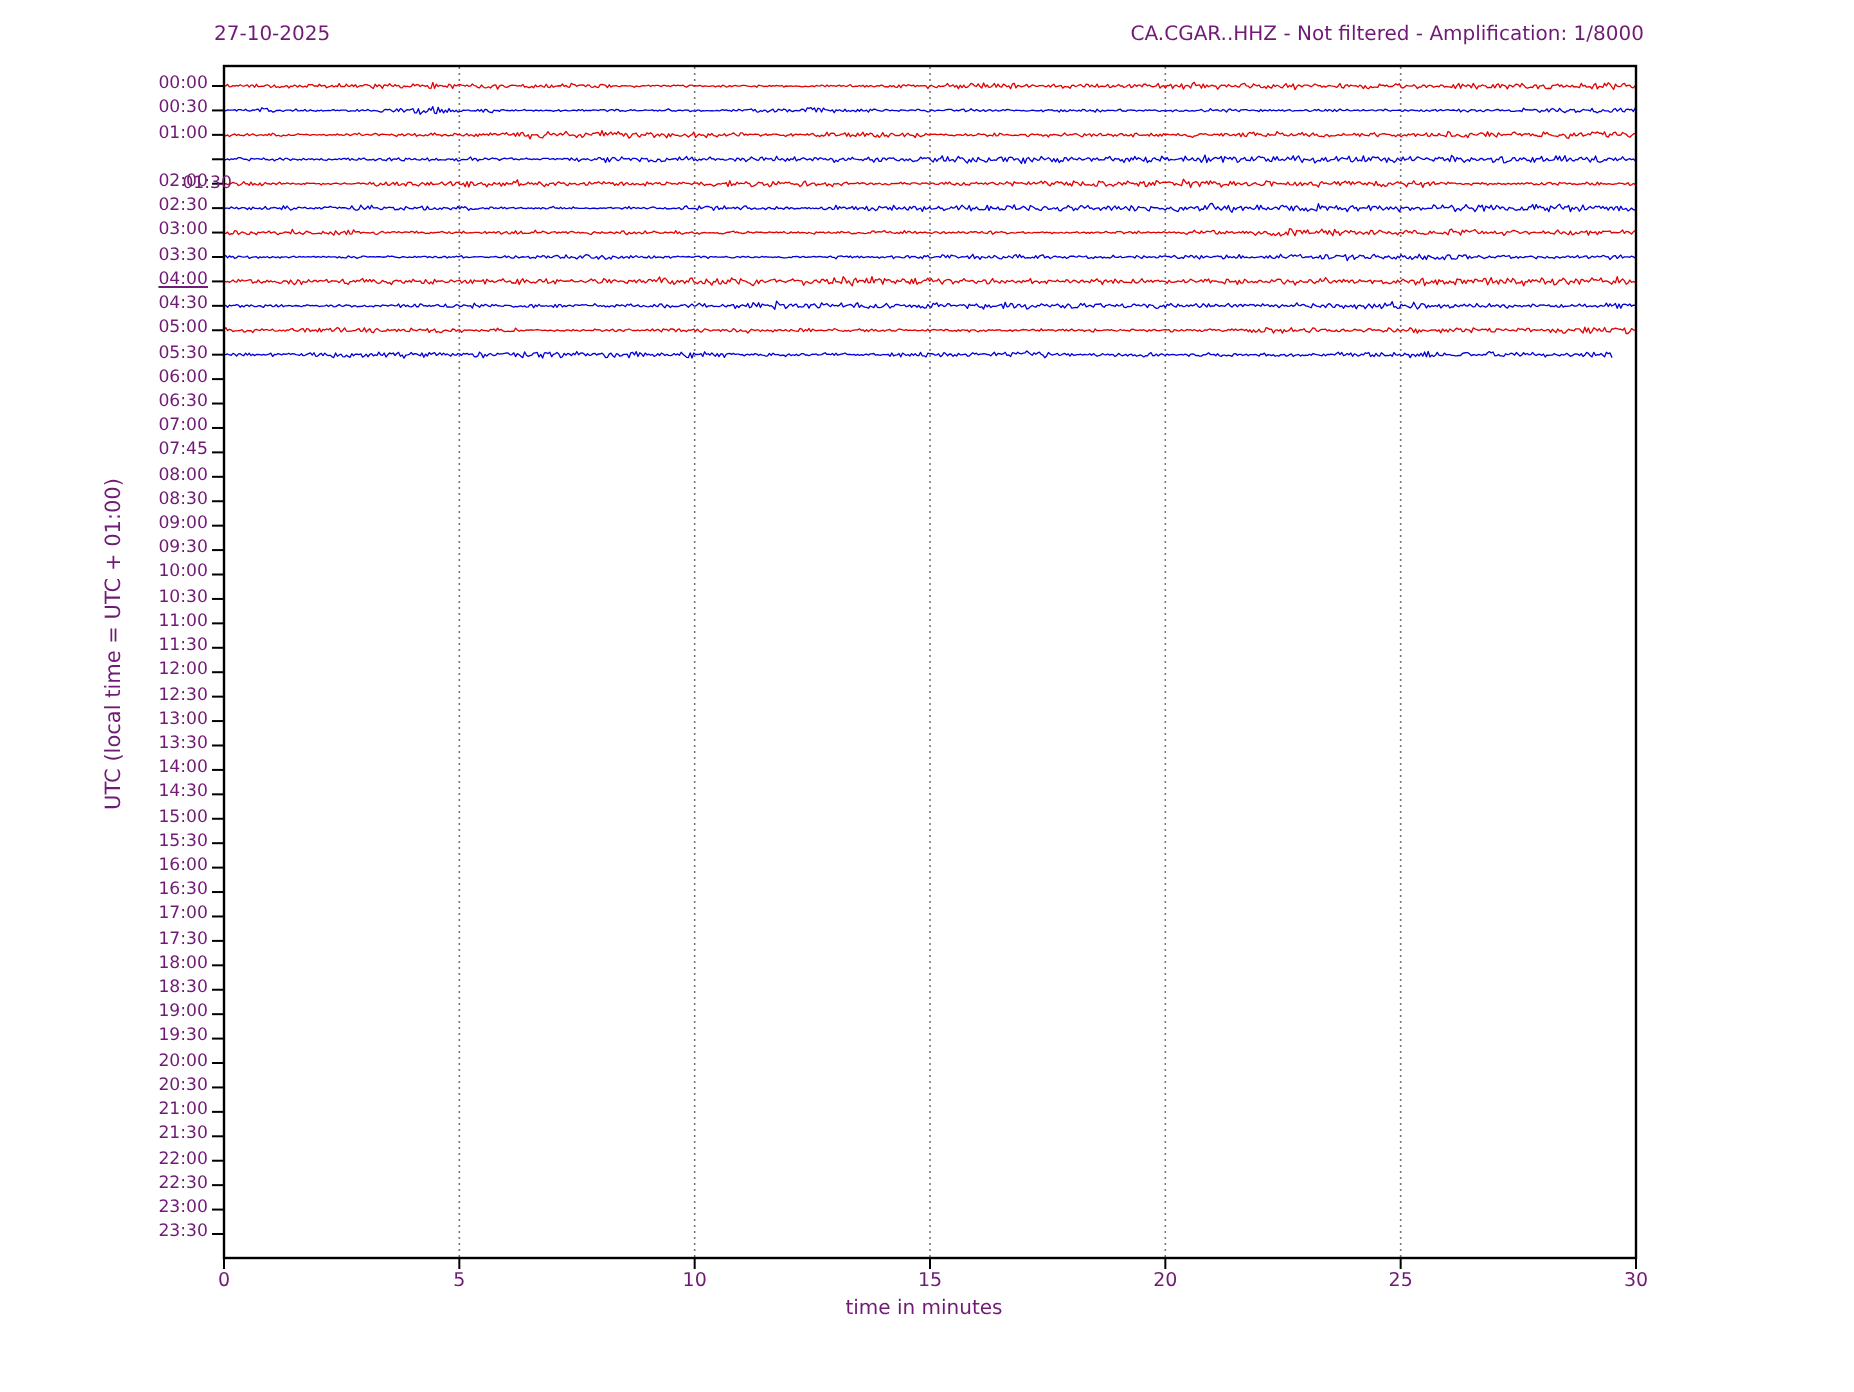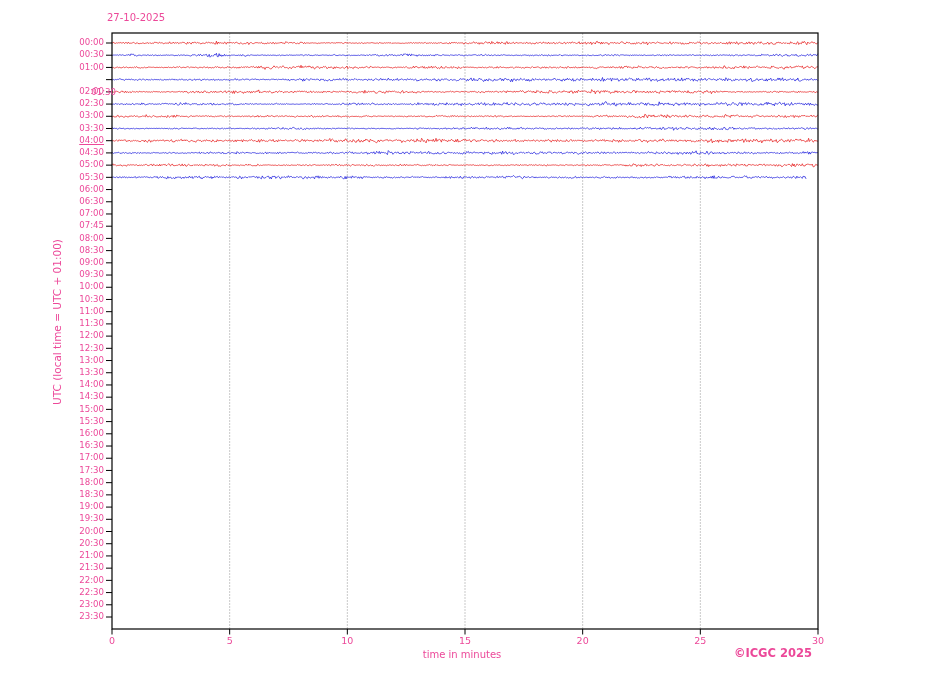--- a/index.html
+++ b/index.html
@@ -1,21 +1,21 @@
 <!DOCTYPE html>
 <html><head>
 <meta charset="utf-8">
 <style>
   html,body{margin:0;padding:0;background:#ffffff;}
   .fig{
     position:relative;
     width:927px;height:696px;
     background:#ffffff;
     font-family:"DejaVu Sans", sans-serif;
-    color:#ec4899;
+    color:#701a75;
     overflow:hidden;
   }
   .title-date{
     position:absolute; left:107px; top:12px;
     font-size:10px; line-height:11px; white-space:nowrap;
   }
   .title-main{
     position:absolute; left:440px; top:12px; width:382px;
     text-align:right; font-size:10px; line-height:11px; white-space:nowrap;
   }
@@ -40,20 +40,21 @@
   .xtick-label{
     position:absolute; width:40px; text-align:center;
     font-size:9.5px; line-height:10px; white-space:nowrap;
   }
 </style>
 </head>
 <body>
 
 <div class="fig">
   <div class="title-date">27-10-2025</div>
+  <div class="title-main">CA.CGAR..HHZ - Not filtered - Amplification: 1/8000</div>
   <div class="ylabel">UTC (local time = UTC + 01:00)</div>
   <svg id="plot" width="927" height="696">
       <line x1="229.66666666666669" y1="33.5" x2="229.66666666666669" y2="628.5" stroke="#777777" stroke-width="0.8" stroke-dasharray="1,2"></line>
       <line x1="347.33333333333337" y1="33.5" x2="347.33333333333337" y2="628.5" stroke="#777777" stroke-width="0.8" stroke-dasharray="1,2"></line>
       <line x1="465" y1="33.5" x2="465" y2="628.5" stroke="#777777" stroke-width="0.8" stroke-dasharray="1,2"></line>
       <line x1="582.6666666666667" y1="33.5" x2="582.6666666666667" y2="628.5" stroke="#777777" stroke-width="0.8" stroke-dasharray="1,2"></line>
       <line x1="700.3333333333334" y1="33.5" x2="700.3333333333334" y2="628.5" stroke="#777777" stroke-width="0.8" stroke-dasharray="1,2"></line>
       <polyline points="112.0,42.80 112.9,42.97 113.8,42.16 114.7,43.47 115.6,43.34 116.5,42.81 117.4,43.10 118.3,42.70 119.2,43.05 120.1,42.39 121.0,42.90 121.9,43.07 122.8,42.78 123.7,42.46 124.6,43.58 125.5,42.54 126.4,42.53 127.3,43.62 128.2,42.14 129.1,43.28 130.0,43.26 130.9,43.11 131.8,43.19 132.7,42.72 133.6,42.38 134.5,42.79 135.4,43.76 136.3,43.26 137.2,42.51 138.1,43.72 139.0,43.37 139.9,43.81 140.8,43.26 141.7,43.47 142.6,43.00 143.5,42.84 144.4,43.97 145.3,43.06 146.2,43.22 147.1,42.61 148.0,42.83 148.9,43.57 149.8,42.63 150.7,43.21 151.6,43.51 152.5,43.10 153.4,43.54 154.3,42.20 155.2,42.45 156.1,42.23 157.0,43.00 157.9,42.89 158.8,43.24 159.7,42.14 160.6,43.02 161.5,42.81 162.4,42.69 163.3,43.87 164.2,43.42 165.1,43.22 166.0,42.68 166.9,43.47 167.8,42.98 168.7,43.35 169.6,41.81 170.5,43.36 171.4,43.24 172.3,43.33 173.2,42.07 174.1,43.23 175.0,43.13 175.9,42.42 176.8,43.24 177.7,42.35 178.6,43.65 179.5,43.09 180.4,42.86 181.3,42.99 182.2,42.36 183.1,42.31 184.0,42.58 184.9,42.82 185.8,43.74 186.7,44.18 187.6,42.12 188.5,43.37 189.4,42.47 190.3,42.96 191.2,44.12 192.1,42.44 193.0,42.62 193.9,42.88 194.8,41.84 195.7,42.79 196.6,43.23 197.5,42.32 198.4,43.01 199.3,42.65 200.2,43.76 201.1,43.96 202.0,42.93 202.9,43.30 203.8,43.12 204.7,43.49 205.6,43.18 206.5,42.01 207.4,42.88 208.3,42.30 209.2,42.40 210.1,43.25 211.0,42.59 211.9,42.78 212.8,43.22 213.7,42.75 214.6,44.08 215.5,44.16 216.4,41.16 217.3,44.18 218.2,42.03 219.1,43.27 220.0,42.65 220.9,42.78 221.8,43.22 222.7,43.05 223.6,43.63 224.5,42.03 225.4,42.59 226.3,44.19 227.2,42.33 228.1,42.97 229.0,42.43 229.9,42.20 230.8,42.57 231.7,42.73 232.6,43.01 233.5,42.53 234.4,43.22 235.3,42.98 236.2,41.95 237.1,42.82 238.0,42.96 238.9,43.77 239.8,43.87 240.7,42.53 241.6,43.35 242.5,43.97 243.4,43.80 244.3,43.39 245.2,44.02 246.1,43.09 247.0,42.55 247.9,42.49 248.8,44.56 249.7,43.03 250.6,42.57 251.5,42.68 252.4,43.49 253.3,43.66 254.2,43.28 255.1,42.79 256.0,42.56 256.9,42.71 257.8,42.72 258.7,43.04 259.6,42.85 260.5,43.05 261.4,42.20 262.3,43.53 263.2,43.22 264.1,43.75 265.0,43.74 265.9,43.19 266.8,43.90 267.7,42.49 268.6,43.33 269.5,43.17 270.4,42.59 271.3,43.27 272.2,43.61 273.1,42.11 274.0,43.58 274.9,43.76 275.8,42.52 276.7,43.61 277.6,43.10 278.5,43.03 279.4,42.87 280.3,43.00 281.2,42.00 282.1,43.20 283.0,42.70 283.9,43.48 284.8,43.63 285.7,41.66 286.6,42.22 287.5,42.37 288.4,43.18 289.3,42.63 290.2,42.59 291.1,42.51 292.0,42.62 292.9,43.32 293.8,42.50 294.7,42.57 295.6,43.55 296.5,43.65 297.4,43.08 298.3,43.57 299.2,43.76 300.1,42.29 301.0,42.25 301.9,42.40 302.8,42.68 303.7,43.76 304.6,42.38 305.5,43.52 306.4,42.94 307.3,42.98 308.2,42.88 309.1,43.22 310.0,43.28 310.9,42.84 311.8,42.98 312.7,42.77 313.6,43.07 314.5,42.98 315.4,42.97 316.3,43.15 317.2,43.66 318.1,42.97 319.0,43.17 319.9,43.30 320.8,42.97 321.7,42.86 322.6,42.95 323.5,42.86 324.4,42.62 325.3,43.27 326.2,42.72 327.1,42.98 328.0,42.73 328.9,42.72 329.8,42.95 330.7,43.28 331.6,42.68 332.5,42.68 333.4,43.05 334.3,42.87 335.2,43.27 336.1,42.80 337.0,42.51 337.9,42.93 338.8,42.58 339.7,42.76 340.6,42.84 341.5,42.61 342.4,43.22 343.3,43.59 344.2,42.95 345.1,42.55 346.0,42.52 346.9,43.07 347.8,42.81 348.7,43.08 349.6,42.72 350.5,42.87 351.4,43.30 352.3,42.94 353.2,43.07 354.1,43.19 355.0,43.18 355.9,42.92 356.8,42.92 357.7,43.49 358.6,43.09 359.5,42.92 360.4,43.41 361.3,42.58 362.2,42.91 363.1,43.52 364.0,43.32 364.9,42.78 365.8,43.29 366.7,42.96 367.6,42.72 368.5,42.99 369.4,43.04 370.3,42.99 371.2,42.67 372.1,42.65 373.0,42.87 373.9,43.07 374.8,43.18 375.7,43.27 376.6,43.04 377.5,42.98 378.4,43.62 379.3,42.54 380.2,42.82 381.1,42.92 382.0,43.35 382.9,43.08 383.8,43.27 384.7,42.70 385.6,43.19 386.5,42.78 387.4,43.03 388.3,42.66 389.2,42.95 390.1,43.00 391.0,42.69 391.9,43.58 392.8,43.00 393.7,43.13 394.6,43.06 395.5,42.96 396.4,43.20 397.3,43.08 398.2,42.98 399.1,43.22 400.0,43.13 400.9,43.43 401.8,43.28 402.7,43.12 403.6,43.33 404.5,43.34 405.4,43.06 406.3,42.96 407.2,43.34 408.1,42.72 409.0,42.97 409.9,43.09 410.8,42.49 411.7,42.86 412.6,43.35 413.5,42.49 414.4,43.28 415.3,42.72 416.2,42.95 417.1,42.88 418.0,43.21 418.9,42.83 419.8,42.59 420.7,43.20 421.6,42.75 422.5,43.02 423.4,43.19 424.3,42.76 425.2,42.33 426.1,43.33 427.0,43.28 427.9,43.04 428.8,43.21 429.7,42.75 430.6,43.15 431.5,42.62 432.4,43.51 433.3,42.74 434.2,43.37 435.1,42.79 436.0,42.99 436.9,43.48 437.8,43.20 438.7,42.77 439.6,43.03 440.5,42.57 441.4,42.75 442.3,43.39 443.2,43.38 444.1,43.50 445.0,42.74 445.9,43.31 446.8,42.77 447.7,43.57 448.6,43.69 449.5,42.50 450.4,43.87 451.3,42.56 452.2,42.50 453.1,43.01 454.0,42.34 454.9,42.56 455.8,42.96 456.7,42.54 457.6,43.40 458.5,42.74 459.4,43.05 460.3,42.88 461.2,42.91 462.1,42.83 463.0,42.93 463.9,44.24 464.8,43.10 465.7,42.59 466.6,43.14 467.5,43.57 468.4,43.83 469.3,42.81 470.2,43.34 471.1,43.07 472.0,43.12 472.9,42.64 473.8,41.75 474.7,43.12 475.6,42.97 476.5,42.44 477.4,43.48 478.3,42.70 479.2,44.29 480.1,42.62 481.0,43.77 481.9,42.57 482.8,43.82 483.7,43.58 484.6,42.81 485.5,41.68 486.4,42.01 487.3,42.98 488.2,43.24 489.1,41.94 490.0,43.26 490.9,43.99 491.8,41.46 492.7,43.40 493.6,42.51 494.5,43.66 495.4,43.56 496.3,42.81 497.2,41.72 498.1,43.61 499.0,42.03 499.9,43.35 500.8,43.55 501.7,42.04 502.6,42.58 503.5,43.38 504.4,42.96 505.3,44.35 506.2,42.06 507.1,41.62 508.0,43.98 508.9,42.66 509.8,42.99 510.7,43.47 511.6,43.20 512.5,42.86 513.4,42.16 514.3,43.59 515.2,43.22 516.1,42.44 517.0,42.66 517.9,43.15 518.8,43.15 519.7,42.81 520.6,42.79 521.5,42.75 522.4,43.28 523.3,43.36 524.2,42.56 525.1,43.59 526.0,42.77 526.9,42.11 527.8,43.48 528.7,43.20 529.6,42.92 530.5,42.74 531.4,44.08 532.3,43.22 533.2,43.41 534.1,43.35 535.0,44.15 535.9,42.72 536.8,42.58 537.7,43.26 538.6,43.00 539.5,42.52 540.4,42.30 541.3,43.20 542.2,43.43 543.1,42.10 544.0,42.24 544.9,43.43 545.8,42.55 546.7,43.14 547.6,43.49 548.5,42.05 549.4,43.61 550.3,43.13 551.2,43.02 552.1,43.35 553.0,43.03 553.9,42.25 554.8,43.75 555.7,43.59 556.6,42.79 557.5,43.34 558.4,42.87 559.3,42.20 560.2,43.00 561.1,42.92 562.0,43.74 562.9,43.38 563.8,42.73 564.7,42.24 565.6,43.83 566.5,43.29 567.4,42.30 568.3,43.19 569.2,42.53 570.1,42.55 571.0,43.42 571.9,42.04 572.8,42.12 573.7,42.91 574.6,42.50 575.5,43.05 576.4,43.48 577.3,43.17 578.2,42.88 579.1,41.71 580.0,44.06 580.9,43.15 581.8,42.80 582.7,44.05 583.6,42.68 584.5,42.87 585.4,42.16 586.3,44.24 587.2,42.93 588.1,42.55 589.0,43.15 589.9,43.44 590.8,41.96 591.7,44.56 592.6,42.98 593.5,42.66 594.4,42.93 595.3,44.03 596.2,41.90 597.1,41.09 598.0,42.84 598.9,42.54 599.8,42.50 600.7,44.14 601.6,42.00 602.5,43.86 603.4,42.51 604.3,43.40 605.2,42.88 606.1,42.60 607.0,43.05 607.9,42.99 608.8,44.62 609.7,43.42 610.6,42.57 611.5,42.74 612.4,42.59 613.3,43.46 614.2,42.26 615.1,42.90 616.0,43.33 616.9,43.15 617.8,42.73 618.7,43.37 619.6,43.51 620.5,42.33 621.4,41.92 622.3,41.68 623.2,42.93 624.1,43.02 625.0,43.95 625.9,43.27 626.8,41.96 627.7,42.60 628.6,42.90 629.5,42.49 630.4,43.67 631.3,43.86 632.2,43.20 633.1,44.18 634.0,42.86 634.9,43.71 635.8,44.09 636.7,42.40 637.6,43.21 638.5,42.62 639.4,43.01 640.3,43.65 641.2,43.92 642.1,42.74 643.0,41.79 643.9,43.61 644.8,42.75 645.7,43.34 646.6,41.98 647.5,44.84 648.4,43.25 649.3,42.44 650.2,42.93 651.1,43.42 652.0,42.56 652.9,42.57 653.8,42.58 654.7,42.95 655.6,43.38 656.5,42.75 657.4,41.99 658.3,42.39 659.2,42.92 660.1,42.71 661.0,43.60 661.9,43.05 662.8,43.56 663.7,43.11 664.6,42.73 665.5,42.93 666.4,43.09 667.3,43.14 668.2,43.72 669.1,43.06 670.0,41.73 670.9,43.73 671.8,44.06 672.7,42.60 673.6,42.38 674.5,43.33 675.4,42.55 676.3,42.77 677.2,42.96 678.1,42.87 679.0,43.54 679.9,42.56 680.8,43.07 681.7,44.30 682.6,42.78 683.5,44.01 684.4,44.28 685.3,43.19 686.2,43.80 687.1,43.54 688.0,43.57 688.9,43.68 689.8,42.07 690.7,42.71 691.6,42.57 692.5,43.09 693.4,42.55 694.3,43.34 695.2,43.18 696.1,43.26 697.0,42.59 697.9,41.83 698.8,42.56 699.7,41.90 700.6,43.72 701.5,44.04 702.4,43.45 703.3,42.63 704.2,42.93 705.1,43.06 706.0,43.09 706.9,42.36 707.8,43.10 708.7,44.24 709.6,43.43 710.5,43.55 711.4,42.58 712.3,42.62 713.2,43.72 714.1,42.91 715.0,42.62 715.9,42.94 716.8,43.61 717.7,43.26 718.6,43.05 719.5,43.39 720.4,42.46 721.3,42.66 722.2,43.55 723.1,43.20 724.0,43.43 724.9,43.41 725.8,43.84 726.7,42.34 727.6,44.23 728.5,42.78 729.4,41.76 730.3,44.15 731.2,42.15 732.1,42.83 733.0,43.27 733.9,42.42 734.8,42.76 735.7,43.88 736.6,41.71 737.5,43.06 738.4,44.51 739.3,42.94 740.2,43.09 741.1,42.47 742.0,42.81 742.9,42.99 743.8,43.87 744.7,43.69 745.6,43.83 746.5,42.34 747.4,43.97 748.3,42.46 749.2,41.91 750.1,43.83 751.0,42.34 751.9,42.69 752.8,43.02 753.7,44.43 754.6,42.60 755.5,42.78 756.4,43.54 757.3,42.77 758.2,42.03 759.1,42.26 760.0,43.48 760.9,41.71 761.8,42.58 762.7,43.56 763.6,44.12 764.5,43.77 765.4,43.61 766.3,43.75 767.2,42.55 768.1,42.47 769.0,44.36 769.9,42.94 770.8,42.96 771.7,42.52 772.6,44.01 773.5,44.31 774.4,44.13 775.3,44.28 776.2,42.70 777.1,42.64 778.0,42.59 778.9,42.04 779.8,43.22 780.7,42.43 781.6,43.51 782.5,43.34 783.4,42.63 784.3,43.22 785.2,43.41 786.1,42.60 787.0,43.50 787.9,43.26 788.8,43.46 789.7,43.86 790.6,41.73 791.5,43.06 792.4,42.65 793.3,43.59 794.2,43.38 795.1,43.38 796.0,44.35 796.9,42.52 797.8,41.77 798.7,44.49 799.6,43.21 800.5,43.28 801.4,43.76 802.3,41.66 803.2,42.93 804.1,41.35 805.0,42.07 805.9,43.47 806.8,44.75 807.7,42.09 808.6,43.02 809.5,43.31 810.4,43.15 811.3,42.07 812.2,41.67 813.1,43.05 814.0,42.65 814.9,42.63 815.8,43.73 816.7,43.91 817.6,42.81" fill="none" stroke="#e30000" stroke-width="0.65" stroke-linejoin="round" stroke-linecap="round"></polyline>
       <polyline points="112.0,55.22 112.9,55.40 113.8,54.91 114.7,55.08 115.6,55.02 116.5,55.11 117.4,54.81 118.3,55.51 119.2,54.77 120.1,54.83 121.0,55.09 121.9,55.22 122.8,54.64 123.7,55.31 124.6,55.50 125.5,55.43 126.4,54.94 127.3,55.13 128.2,54.75 129.1,54.53 130.0,55.77 130.9,53.85 131.8,54.40 132.7,54.33 133.6,54.18 134.5,55.66 135.4,55.30 136.3,56.00 137.2,55.87 138.1,55.23 139.0,55.25 139.9,55.10 140.8,55.41 141.7,55.73 142.6,55.15 143.5,55.03 144.4,55.10 145.3,55.06 146.2,55.54 147.1,55.17 148.0,54.52 148.9,55.38 149.8,55.46 150.7,55.14 151.6,55.42 152.5,54.72 153.4,55.59 154.3,55.45 155.2,54.90 156.1,55.28 157.0,55.37 157.9,55.71 158.8,55.14 159.7,55.46 160.6,55.02 161.5,55.53 162.4,55.32 163.3,55.28 164.2,55.14 165.1,55.37 166.0,55.00 166.9,54.84 167.8,55.37 168.7,55.06 169.6,55.37 170.5,55.09 171.4,55.04 172.3,55.06 173.2,55.09 174.1,55.74 175.0,55.51 175.9,55.40 176.8,55.42 177.7,55.56 178.6,54.72 179.5,55.72 180.4,55.14 181.3,54.95 182.2,55.31 183.1,55.17 184.0,54.72 184.9,55.34 185.8,55.52 186.7,55.19 187.6,55.29 188.5,55.42 189.4,55.70 190.3,56.01 191.2,55.94 192.1,54.92 193.0,54.69 193.9,54.97 194.8,54.62 195.7,55.26 196.6,55.92 197.5,55.47 198.4,54.44 199.3,55.74 200.2,54.25 201.1,54.81 202.0,56.04 202.9,55.20 203.8,54.80 204.7,55.09 205.6,54.63 206.5,54.37 207.4,56.46 208.3,56.40 209.2,54.34 210.1,57.22 211.0,56.20 211.9,55.36 212.8,56.28 213.7,55.66 214.6,54.18 215.5,55.11 216.4,53.28 217.3,56.60 218.2,56.80 219.1,53.64 220.0,56.09 220.9,54.74 221.8,56.43 222.7,55.06 223.6,56.11 224.5,54.30 225.4,55.78 226.3,55.13 227.2,55.84 228.1,55.15 229.0,56.06 229.9,55.67 230.8,55.67 231.7,55.01 232.6,55.15 233.5,55.07 234.4,55.04 235.3,55.40 236.2,55.39 237.1,55.37 238.0,55.52 238.9,54.76 239.8,55.58 240.7,54.78 241.6,56.08 242.5,54.67 243.4,54.87 244.3,55.87 245.2,56.13 246.1,56.30 247.0,55.06 247.9,55.33 248.8,55.17 249.7,55.70 250.6,54.93 251.5,54.82 252.4,55.09 253.3,55.25 254.2,55.26 255.1,55.42 256.0,55.03 256.9,55.51 257.8,54.87 258.7,55.31 259.6,55.33 260.5,55.23 261.4,55.01 262.3,54.74 263.2,55.33 264.1,55.14 265.0,55.21 265.9,55.21 266.8,55.57 267.7,55.05 268.6,55.13 269.5,55.43 270.4,55.02 271.3,55.40 272.2,55.28 273.1,55.02 274.0,55.26 274.9,55.22 275.8,55.31 276.7,55.65 277.6,55.27 278.5,55.28 279.4,54.86 280.3,55.70 281.2,55.28 282.1,55.18 283.0,55.07 283.9,55.43 284.8,55.45 285.7,55.35 286.6,55.04 287.5,55.13 288.4,55.44 289.3,54.81 290.2,55.25 291.1,54.77 292.0,55.55 292.9,55.13 293.8,55.32 294.7,55.19 295.6,55.25 296.5,54.96 297.4,55.11 298.3,55.08 299.2,55.29 300.1,54.88 301.0,54.90 301.9,54.87 302.8,55.11 303.7,55.80 304.6,55.13 305.5,54.83 306.4,54.85 307.3,55.43 308.2,54.66 309.1,54.79 310.0,55.66 310.9,55.31 311.8,55.43 312.7,55.63 313.6,55.36 314.5,55.23 315.4,54.84 316.3,55.24 317.2,54.90 318.1,55.34 319.0,55.47 319.9,55.30 320.8,55.27 321.7,55.17 322.6,54.90 323.5,55.07 324.4,55.21 325.3,55.11 326.2,54.93 327.1,55.44 328.0,55.12 328.9,55.54 329.8,54.98 330.7,55.47 331.6,55.35 332.5,55.25 333.4,54.78 334.3,54.44 335.2,55.08 336.1,55.56 337.0,55.34 337.9,55.65 338.8,55.16 339.7,55.04 340.6,55.17 341.5,55.39 342.4,54.99 343.3,55.05 344.2,55.13 345.1,55.83 346.0,55.43 346.9,55.46 347.8,55.64 348.7,55.03 349.6,55.06 350.5,55.64 351.4,55.30 352.3,55.41 353.2,55.33 354.1,55.28 355.0,55.40 355.9,55.35 356.8,55.43 357.7,55.33 358.6,55.15 359.5,55.51 360.4,55.14 361.3,54.83 362.2,55.23 363.1,54.90 364.0,55.33 364.9,55.23 365.8,55.67 366.7,54.78 367.6,55.34 368.5,55.42 369.4,54.61 370.3,55.02 371.2,55.52 372.1,54.89 373.0,54.95 373.9,54.82 374.8,54.72 375.7,54.43 376.6,55.44 377.5,54.72 378.4,55.97 379.3,56.05 380.2,55.36 381.1,55.72 382.0,55.12 382.9,55.18 383.8,56.09 384.7,55.57 385.6,55.03 386.5,54.59 387.4,55.99 388.3,55.64 389.2,54.52 390.1,54.94 391.0,55.23 391.9,54.51 392.8,54.80 393.7,55.91 394.6,54.81 395.5,55.45 396.4,55.81 397.3,55.31 398.2,55.14 399.1,55.41 400.0,55.25 400.9,54.54 401.8,54.70 402.7,55.75 403.6,53.98 404.5,54.21 405.4,53.76 406.3,54.78 407.2,53.95 408.1,55.96 409.0,54.12 409.9,54.39 410.8,56.02 411.7,54.04 412.6,54.86 413.5,54.90 414.4,55.14 415.3,55.50 416.2,54.95 417.1,56.36 418.0,54.91 418.9,55.29 419.8,54.86 420.7,55.47 421.6,55.66 422.5,54.62 423.4,55.75 424.3,55.25 425.2,55.77 426.1,55.14 427.0,55.31 427.9,55.89 428.8,54.75 429.7,55.60 430.6,54.60 431.5,55.46 432.4,55.40 433.3,55.04 434.2,56.09 435.1,54.63 436.0,55.27 436.9,54.54 437.8,54.65 438.7,55.24 439.6,55.36 440.5,55.59 441.4,55.61 442.3,54.92 443.2,54.68 444.1,55.01 445.0,55.39 445.9,55.11 446.8,55.24 447.7,55.28 448.6,55.31 449.5,55.65 450.4,54.91 451.3,55.00 452.2,55.05 453.1,55.33 454.0,55.42 454.9,55.10 455.8,54.94 456.7,55.10 457.6,55.34 458.5,54.71 459.4,54.70 460.3,55.23 461.2,55.28 462.1,55.12 463.0,55.52 463.9,55.97 464.8,55.80 465.7,54.89 466.6,55.19 467.5,55.62 468.4,55.14 469.3,55.05 470.2,55.20 471.1,55.30 472.0,55.17 472.9,54.92 473.8,54.74 474.7,54.68 475.6,54.71 476.5,55.19 477.4,55.52 478.3,55.02 479.2,55.41 480.1,55.03 481.0,54.66 481.9,54.62 482.8,55.82 483.7,55.43 484.6,55.18 485.5,54.33 486.4,55.09 487.3,55.47 488.2,54.77 489.1,55.18 490.0,55.69 490.9,55.31 491.8,54.88 492.7,55.72 493.6,55.34 494.5,54.86 495.4,55.00 496.3,55.55 497.2,55.33 498.1,54.99 499.0,55.50 499.9,55.48 500.8,55.15 501.7,54.87 502.6,55.27 503.5,54.71 504.4,54.82 505.3,55.08 506.2,55.24 507.1,55.42 508.0,55.07 508.9,55.23 509.8,55.21 510.7,55.46 511.6,55.14 512.5,55.38 513.4,55.61 514.3,55.39 515.2,55.30 516.1,55.01 517.0,55.14 517.9,55.46 518.8,55.29 519.7,55.45 520.6,54.98 521.5,55.88 522.4,55.20 523.3,55.20 524.2,54.85 525.1,55.09 526.0,54.97 526.9,55.42 527.8,55.37 528.7,55.21 529.6,56.06 530.5,54.81 531.4,55.70 532.3,55.06 533.2,55.77 534.1,55.58 535.0,54.82 535.9,55.35 536.8,55.01 537.7,55.37 538.6,55.61 539.5,55.06 540.4,55.60 541.3,54.67 542.2,54.80 543.1,55.55 544.0,55.53 544.9,54.97 545.8,55.45 546.7,55.31 547.6,56.07 548.5,54.65 549.4,55.36 550.3,55.95 551.2,55.09 552.1,55.50 553.0,55.46 553.9,55.08 554.8,55.24 555.7,55.16 556.6,55.16 557.5,55.42 558.4,55.29 559.3,54.83 560.2,54.59 561.1,55.50 562.0,55.48 562.9,55.73 563.8,55.07 564.7,55.04 565.6,54.98 566.5,55.21 567.4,55.13 568.3,55.62 569.2,55.22 570.1,55.16 571.0,55.32 571.9,55.50 572.8,54.87 573.7,55.31 574.6,54.91 575.5,55.21 576.4,55.23 577.3,54.95 578.2,55.15 579.1,55.57 580.0,55.68 580.9,55.36 581.8,55.27 582.7,55.71 583.6,55.28 584.5,55.36 585.4,55.15 586.3,55.86 587.2,55.17 588.1,54.97 589.0,55.37 589.9,55.68 590.8,55.47 591.7,55.64 592.6,55.09 593.5,55.16 594.4,55.55 595.3,55.49 596.2,55.32 597.1,55.60 598.0,55.34 598.9,55.19 599.8,55.04 600.7,54.70 601.6,55.37 602.5,55.89 603.4,55.39 604.3,55.46 605.2,54.29 606.1,55.21 607.0,55.24 607.9,54.99 608.8,54.89 609.7,55.44 610.6,55.52 611.5,54.76 612.4,55.20 613.3,56.03 614.2,54.80 615.1,54.45 616.0,55.20 616.9,55.19 617.8,54.73 618.7,55.38 619.6,55.79 620.5,54.91 621.4,54.87 622.3,54.81 623.2,54.86 624.1,55.21 625.0,55.31 625.9,55.06 626.8,55.09 627.7,55.28 628.6,55.29 629.5,55.79 630.4,54.73 631.3,55.66 632.2,55.03 633.1,55.23 634.0,55.47 634.9,54.73 635.8,55.39 636.7,55.01 637.6,55.34 638.5,55.37 639.4,54.97 640.3,55.39 641.2,54.94 642.1,55.62 643.0,55.33 643.9,55.07 644.8,54.83 645.7,55.40 646.6,55.52 647.5,55.30 648.4,55.32 649.3,55.34 650.2,55.21 651.1,55.33 652.0,55.22 652.9,54.86 653.8,55.22 654.7,55.71 655.6,55.51 656.5,55.25 657.4,54.85 658.3,55.28 659.2,54.68 660.1,55.35 661.0,55.55 661.9,55.47 662.8,54.76 663.7,55.55 664.6,54.81 665.5,55.13 666.4,55.79 667.3,54.71 668.2,55.68 669.1,55.16 670.0,54.48 670.9,55.04 671.8,55.34 672.7,55.21 673.6,54.71 674.5,55.23 675.4,55.40 676.3,55.31 677.2,55.05 678.1,55.20 679.0,54.96 679.9,55.49 680.8,55.30 681.7,54.80 682.6,55.32 683.5,55.33 684.4,55.14 685.3,55.02 686.2,54.89 687.1,55.29 688.0,55.46 688.9,55.03 689.8,54.91 690.7,54.94 691.6,55.40 692.5,54.60 693.4,54.82 694.3,55.36 695.2,55.53 696.1,55.20 697.0,55.18 697.9,55.23 698.8,55.22 699.7,55.00 700.6,55.51 701.5,55.68 702.4,54.89 703.3,55.19 704.2,55.59 705.1,55.03 706.0,54.89 706.9,55.13 707.8,55.32 708.7,55.26 709.6,55.62 710.5,54.91 711.4,55.61 712.3,55.64 713.2,55.02 714.1,55.34 715.0,55.63 715.9,55.12 716.8,55.13 717.7,54.74 718.6,55.61 719.5,55.20 720.4,54.82 721.3,55.34 722.2,55.16 723.1,54.93 724.0,54.76 724.9,55.20 725.8,55.13 726.7,55.00 727.6,55.23 728.5,55.37 729.4,54.57 730.3,55.98 731.2,55.23 732.1,55.02 733.0,55.49 733.9,56.01 734.8,55.28 735.7,54.78 736.6,54.93 737.5,54.96 738.4,55.77 739.3,55.33 740.2,55.06 741.1,55.65 742.0,55.77 742.9,55.01 743.8,54.87 744.7,55.12 745.6,55.47 746.5,55.28 747.4,55.03 748.3,54.76 749.2,54.73 750.1,55.44 751.0,54.97 751.9,55.29 752.8,55.34 753.7,55.15 754.6,54.98 755.5,55.71 756.4,55.70 757.3,55.70 758.2,55.44 759.1,55.40 760.0,55.29 760.9,55.79 761.8,54.07 762.7,54.92 763.6,54.87 764.5,54.99 765.4,54.95 766.3,55.09 767.2,54.67 768.1,54.81 769.0,55.54 769.9,56.11 770.8,55.24 771.7,55.56 772.6,55.35 773.5,54.45 774.4,55.96 775.3,54.81 776.2,54.26 777.1,54.68 778.0,55.53 778.9,55.62 779.8,54.16 780.7,55.26 781.6,55.84 782.5,56.33 783.4,55.49 784.3,55.38 785.2,54.65 786.1,54.93 787.0,54.67 787.9,56.20 788.8,55.53 789.7,55.97 790.6,55.47 791.5,54.69 792.4,54.98 793.3,55.04 794.2,55.03 795.1,55.52 796.0,54.18 796.9,55.85 797.8,55.87 798.7,56.41 799.6,55.73 800.5,55.83 801.4,54.78 802.3,55.39 803.2,55.39 804.1,55.39 805.0,56.10 805.9,55.90 806.8,54.69 807.7,54.25 808.6,55.55 809.5,54.90 810.4,54.12 811.3,55.73 812.2,55.93 813.1,54.72 814.0,54.59 814.9,54.93 815.8,54.71 816.7,55.78 817.6,54.00" fill="none" stroke="#0000d9" stroke-width="0.65" stroke-linejoin="round" stroke-linecap="round"></polyline>
       <polyline points="112.0,67.49 112.9,67.95 113.8,67.45 114.7,68.24 115.6,67.70 116.5,67.33 117.4,66.97 118.3,67.76 119.2,67.20 120.1,67.70 121.0,67.69 121.9,67.87 122.8,67.34 123.7,66.78 124.6,67.82 125.5,67.36 126.4,66.95 127.3,67.40 128.2,67.90 129.1,67.53 130.0,67.41 130.9,67.38 131.8,67.77 132.7,67.29 133.6,67.76 134.5,66.91 135.4,67.73 136.3,66.63 137.2,67.01 138.1,67.97 139.0,67.62 139.9,67.96 140.8,68.14 141.7,67.52 142.6,67.81 143.5,67.74 144.4,67.12 145.3,67.73 146.2,67.70 147.1,67.63 148.0,67.35 148.9,66.86 149.8,67.23 150.7,67.20 151.6,67.34 152.5,67.31 153.4,67.13 154.3,67.38 155.2,67.65 156.1,67.35 157.0,67.32 157.9,67.42 158.8,67.57 159.7,67.25 160.6,67.58 161.5,67.15 162.4,67.43 163.3,67.80 164.2,67.44 165.1,67.36 166.0,67.61 166.9,67.32 167.8,67.57 168.7,66.92 169.6,67.62 170.5,67.37 171.4,67.65 172.3,67.61 173.2,66.88 174.1,67.13 175.0,67.84 175.9,67.43 176.8,66.98 177.7,66.87 178.6,67.31 179.5,66.42 180.4,67.31 181.3,67.77 182.2,67.50 183.1,67.22 184.0,67.22 184.9,67.59 185.8,67.56 186.7,67.05 187.6,66.71 188.5,66.99 189.4,67.82 190.3,67.20 191.2,67.10 192.1,67.22 193.0,67.36 193.9,67.34 194.8,67.55 195.7,67.01 196.6,67.44 197.5,67.82 198.4,68.21 199.3,67.15 200.2,67.53 201.1,66.93 202.0,67.88 202.9,67.62 203.8,66.91 204.7,66.96 205.6,67.68 206.5,67.49 207.4,66.82 208.3,68.13 209.2,67.59 210.1,67.40 211.0,67.86 211.9,67.94 212.8,67.35 213.7,67.90 214.6,67.33 215.5,66.59 216.4,67.51 217.3,66.48 218.2,67.39 219.1,67.32 220.0,67.40 220.9,68.07 221.8,67.42 222.7,67.20 223.6,67.81 224.5,67.88 225.4,67.58 226.3,67.83 227.2,66.70 228.1,66.93 229.0,67.41 229.9,67.13 230.8,67.76 231.7,67.93 232.6,67.38 233.5,66.80 234.4,67.92 235.3,67.37 236.2,67.63 237.1,68.22 238.0,67.12 238.9,68.23 239.8,66.97 240.7,67.60 241.6,66.82 242.5,67.52 243.4,67.02 244.3,67.68 245.2,66.50 246.1,67.43 247.0,66.79 247.9,66.87 248.8,67.56 249.7,67.37 250.6,66.91 251.5,66.62 252.4,67.07 253.3,66.29 254.2,67.41 255.1,67.51 256.0,67.16 256.9,66.73 257.8,68.14 258.7,66.34 259.6,67.98 260.5,66.45 261.4,66.23 262.3,67.96 263.2,68.08 264.1,67.35 265.0,69.44 265.9,67.33 266.8,67.43 267.7,67.41 268.6,67.35 269.5,68.37 270.4,68.85 271.3,68.92 272.2,67.70 273.1,67.23 274.0,65.80 274.9,67.03 275.8,67.42 276.7,66.67 277.6,67.07 278.5,67.90 279.4,67.21 280.3,66.67 281.2,67.52 282.1,66.88 283.0,65.66 283.9,66.78 284.8,67.83 285.7,67.61 286.6,67.50 287.5,67.85 288.4,68.73 289.3,67.53 290.2,67.33 291.1,68.70 292.0,67.97 292.9,66.60 293.8,66.97 294.7,67.34 295.6,67.56 296.5,66.57 297.4,66.65 298.3,66.28 299.2,66.25 300.1,67.79 301.0,65.26 301.9,67.91 302.8,66.30 303.7,67.49 304.6,66.74 305.5,66.03 306.4,67.33 307.3,66.43 308.2,67.11 309.1,65.81 310.0,67.00 310.9,66.77 311.8,68.13 312.7,66.67 313.6,67.41 314.5,69.08 315.4,68.33 316.3,66.96 317.2,66.94 318.1,66.51 319.0,67.92 319.9,68.50 320.8,67.22 321.7,67.50 322.6,67.66 323.5,66.41 324.4,67.04 325.3,66.36 326.2,67.11 327.1,68.75 328.0,67.62 328.9,67.11 329.8,68.06 330.7,66.89 331.6,67.16 332.5,67.79 333.4,68.86 334.3,66.83 335.2,68.34 336.1,66.86 337.0,67.33 337.9,67.66 338.8,67.62 339.7,68.03 340.6,68.10 341.5,67.63 342.4,67.09 343.3,67.74 344.2,68.52 345.1,67.73 346.0,67.30 346.9,66.00 347.8,68.72 348.7,67.69 349.6,66.96 350.5,67.65 351.4,67.48 352.3,67.88 353.2,68.73 354.1,66.93 355.0,67.63 355.9,66.77 356.8,67.78 357.7,67.91 358.6,68.43 359.5,67.35 360.4,67.66 361.3,67.61 362.2,66.89 363.1,68.01 364.0,67.57 364.9,67.21 365.8,67.01 366.7,66.44 367.6,67.16 368.5,67.77 369.4,67.98 370.3,66.40 371.2,66.46 372.1,67.56 373.0,67.05 373.9,67.61 374.8,67.06 375.7,67.15 376.6,67.36 377.5,67.04 378.4,67.12 379.3,67.17 380.2,68.08 381.1,67.54 382.0,67.47 382.9,66.87 383.8,67.70 384.7,67.28 385.6,67.43 386.5,67.05 387.4,67.09 388.3,67.13 389.2,67.27 390.1,67.68 391.0,67.65 391.9,67.60 392.8,68.25 393.7,67.56 394.6,67.52 395.5,66.88 396.4,68.01 397.3,67.26 398.2,67.08 399.1,67.41 400.0,67.04 400.9,67.27 401.8,67.28 402.7,67.59 403.6,66.94 404.5,67.65 405.4,67.02 406.3,66.67 407.2,67.53 408.1,68.16 409.0,67.71 409.9,68.32 410.8,67.54 411.7,68.08 412.6,67.59 413.5,66.09 414.4,67.97 415.3,66.68 416.2,66.59 417.1,66.64 418.0,67.92 418.9,67.73 419.8,67.55 420.7,67.02 421.6,67.03 422.5,66.44 423.4,68.10 424.3,66.59 425.2,68.39 426.1,67.43 427.0,67.82 427.9,68.21 428.8,66.56 429.7,67.79 430.6,67.35 431.5,66.09 432.4,68.16 433.3,66.82 434.2,67.43 435.1,66.58 436.0,66.85 436.9,68.09 437.8,68.47 438.7,67.49 439.6,68.69 440.5,67.80 441.4,66.26 442.3,68.07 443.2,67.59 444.1,68.51 445.0,67.15 445.9,66.64 446.8,67.12 447.7,67.79 448.6,67.66 449.5,67.81 450.4,67.30 451.3,66.61 452.2,68.30 453.1,67.28 454.0,66.59 454.9,67.58 455.8,67.62 456.7,67.76 457.6,68.72 458.5,66.72 459.4,67.77 460.3,68.30 461.2,67.95 462.1,67.64 463.0,66.70 463.9,67.37 464.8,67.57 465.7,67.11 466.6,67.18 467.5,67.06 468.4,67.28 469.3,67.35 470.2,67.08 471.1,67.17 472.0,67.54 472.9,67.09 473.8,67.42 474.7,67.73 475.6,67.52 476.5,67.75 477.4,67.90 478.3,67.34 479.2,67.41 480.1,67.27 481.0,67.69 481.9,67.53 482.8,66.86 483.7,67.76 484.6,67.71 485.5,67.25 486.4,67.91 487.3,67.64 488.2,67.57 489.1,66.76 490.0,67.07 490.9,67.29 491.8,67.02 492.7,67.36 493.6,68.17 494.5,67.67 495.4,67.62 496.3,68.01 497.2,66.53 498.1,67.96 499.0,67.84 499.9,66.63 500.8,66.91 501.7,67.52 502.6,67.43 503.5,67.17 504.4,67.49 505.3,67.60 506.2,67.85 507.1,67.63 508.0,67.62 508.9,67.85 509.8,67.37 510.7,67.19 511.6,67.27 512.5,67.16 513.4,68.04 514.3,68.21 515.2,67.28 516.1,66.94 517.0,67.30 517.9,67.27 518.8,67.10 519.7,67.55 520.6,67.36 521.5,68.09 522.4,67.57 523.3,67.47 524.2,68.48 525.1,67.29 526.0,67.57 526.9,67.19 527.8,67.34 528.7,67.51 529.6,67.62 530.5,68.02 531.4,67.34 532.3,66.49 533.2,67.39 534.1,67.64 535.0,67.25 535.9,67.45 536.8,67.10 537.7,66.87 538.6,67.11 539.5,67.63 540.4,68.14 541.3,68.28 542.2,66.90 543.1,67.75 544.0,67.24 544.9,66.88 545.8,68.23 546.7,67.03 547.6,67.60 548.5,67.93 549.4,67.11 550.3,66.68 551.2,67.86 552.1,67.72 553.0,67.72 553.9,66.96 554.8,67.46 555.7,67.35 556.6,68.11 557.5,67.35 558.4,68.00 559.3,67.39 560.2,66.80 561.1,66.87 562.0,67.85 562.9,67.31 563.8,67.87 564.7,67.82 565.6,67.15 566.5,68.41 567.4,66.78 568.3,66.60 569.2,67.42 570.1,67.71 571.0,67.63 571.9,67.40 572.8,67.68 573.7,67.24 574.6,68.02 575.5,66.63 576.4,67.63 577.3,67.94 578.2,67.23 579.1,68.13 580.0,67.05 580.9,68.02 581.8,66.84 582.7,67.53 583.6,67.05 584.5,67.30 585.4,67.45 586.3,67.15 587.2,67.33 588.1,67.70 589.0,66.75 589.9,67.62 590.8,67.84 591.7,67.40 592.6,67.22 593.5,67.94 594.4,68.23 595.3,68.08 596.2,68.72 597.1,67.97 598.0,67.87 598.9,67.57 599.8,66.93 600.7,66.86 601.6,67.15 602.5,66.86 603.4,67.11 604.3,67.53 605.2,67.58 606.1,67.62 607.0,67.07 607.9,67.32 608.8,67.04 609.7,67.80 610.6,66.68 611.5,68.02 612.4,66.78 613.3,66.83 614.2,67.23 615.1,67.86 616.0,67.58 616.9,67.19 617.8,67.87 618.7,67.15 619.6,66.71 620.5,68.35 621.4,66.51 622.3,68.07 623.2,68.19 624.1,66.74 625.0,66.18 625.9,66.72 626.8,66.07 627.7,67.78 628.6,66.58 629.5,67.23 630.4,67.10 631.3,67.77 632.2,67.96 633.1,68.23 634.0,66.74 634.9,67.71 635.8,67.35 636.7,67.54 637.6,67.61 638.5,65.80 639.4,66.66 640.3,67.00 641.2,66.52 642.1,67.63 643.0,67.51 643.9,68.02 644.8,67.61 645.7,66.82 646.6,67.74 647.5,67.69 648.4,67.46 649.3,66.73 650.2,67.19 651.1,66.28 652.0,67.65 652.9,66.82 653.8,67.71 654.7,68.20 655.6,67.23 656.5,66.49 657.4,67.64 658.3,67.10 659.2,68.08 660.1,68.22 661.0,68.13 661.9,68.45 662.8,67.41 663.7,67.38 664.6,68.29 665.5,67.85 666.4,67.95 667.3,67.98 668.2,67.65 669.1,67.34 670.0,67.68 670.9,67.66 671.8,66.72 672.7,67.47 673.6,67.56 674.5,67.45 675.4,67.48 676.3,67.31 677.2,66.66 678.1,67.61 679.0,66.99 679.9,68.22 680.8,66.78 681.7,67.30 682.6,67.66 683.5,67.70 684.4,67.96 685.3,66.71 686.2,67.09 687.1,66.36 688.0,67.60 688.9,68.31 689.8,67.16 690.7,67.05 691.6,66.78 692.5,66.88 693.4,67.14 694.3,67.18 695.2,67.44 696.1,67.90 697.0,67.58 697.9,68.32 698.8,67.43 699.7,67.51 700.6,68.44 701.5,67.64 702.4,67.47 703.3,67.94 704.2,66.98 705.1,67.50 706.0,67.02 706.9,66.79 707.8,68.21 708.7,67.01 709.6,67.36 710.5,67.68 711.4,67.72 712.3,67.31 713.2,66.49 714.1,68.23 715.0,68.09 715.9,66.70 716.8,67.79 717.7,67.64 718.6,67.88 719.5,66.76 720.4,67.58 721.3,67.68 722.2,67.97 723.1,68.29 724.0,65.74 724.9,66.17 725.8,68.12 726.7,68.07 727.6,68.00 728.5,67.24 729.4,67.57 730.3,68.09 731.2,68.46 732.1,68.28 733.0,67.48 733.9,68.84 734.8,66.98 735.7,66.70 736.6,67.14 737.5,67.48 738.4,67.55 739.3,67.01 740.2,66.51 741.1,66.48 742.0,67.15 742.9,68.14 743.8,65.84 744.7,68.12 745.6,66.58 746.5,67.01 747.4,67.83 748.3,68.50 749.2,66.42 750.1,67.25 751.0,67.79 751.9,67.16 752.8,67.44 753.7,67.15 754.6,67.14 755.5,67.48 756.4,66.33 757.3,66.01 758.2,66.86 759.1,67.31 760.0,66.85 760.9,67.87 761.8,67.17 762.7,66.85 763.6,67.14 764.5,66.72 765.4,67.92 766.3,66.93 767.2,67.77 768.1,67.63 769.0,68.18 769.9,68.01 770.8,68.28 771.7,65.94 772.6,67.02 773.5,66.21 774.4,67.23 775.3,67.42 776.2,67.79 777.1,67.97 778.0,68.07 778.9,68.31 779.8,67.40 780.7,67.56 781.6,67.10 782.5,67.65 783.4,68.94 784.3,69.15 785.2,67.08 786.1,67.92 787.0,66.52 787.9,67.96 788.8,67.65 789.7,66.76 790.6,66.41 791.5,68.04 792.4,67.66 793.3,67.41 794.2,66.84 795.1,67.43 796.0,66.03 796.9,66.31 797.8,66.55 798.7,65.95 799.6,66.63 800.5,66.57 801.4,67.24 802.3,65.88 803.2,68.24 804.1,68.53 805.0,67.04 805.9,67.52 806.8,66.31 807.7,66.05 808.6,67.45 809.5,67.63 810.4,67.52 811.3,66.23 812.2,66.77 813.1,67.10 814.0,68.14 814.9,68.61 815.8,67.72 816.7,66.97 817.6,66.83" fill="none" stroke="#e30000" stroke-width="0.65" stroke-linejoin="round" stroke-linecap="round"></polyline>
@@ -176,14 +177,13 @@
   <div id="xtick-container">
       <div class="xtick-label" style="left: 92px; top: 636px;">0</div>
       <div class="xtick-label" style="left: 209.667px; top: 636px;">5</div>
       <div class="xtick-label" style="left: 327.333px; top: 636px;">10</div>
       <div class="xtick-label" style="left: 445px; top: 636px;">15</div>
       <div class="xtick-label" style="left: 562.667px; top: 636px;">20</div>
       <div class="xtick-label" style="left: 680.333px; top: 636px;">25</div>
       <div class="xtick-label" style="left: 798px; top: 636px;">30</div>
     </div>
   <div class="xlabel">time in minutes</div>
-  <div class="copyright">©ICGC 2025</div>
 </div>
 
 </body></html>

